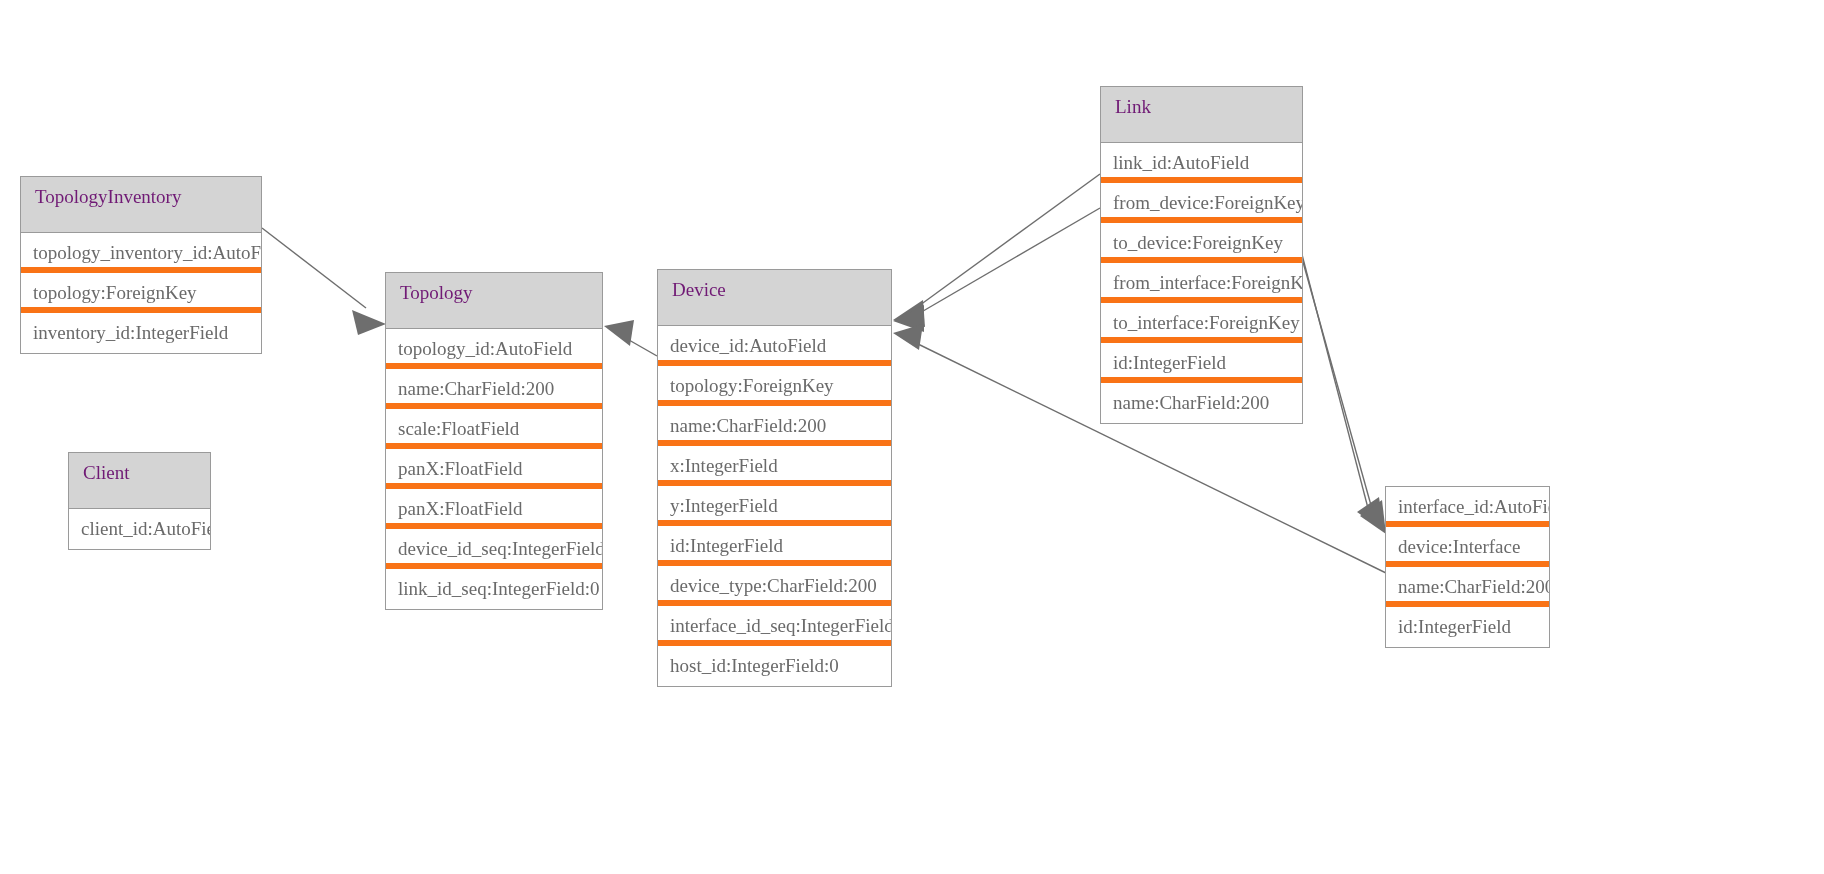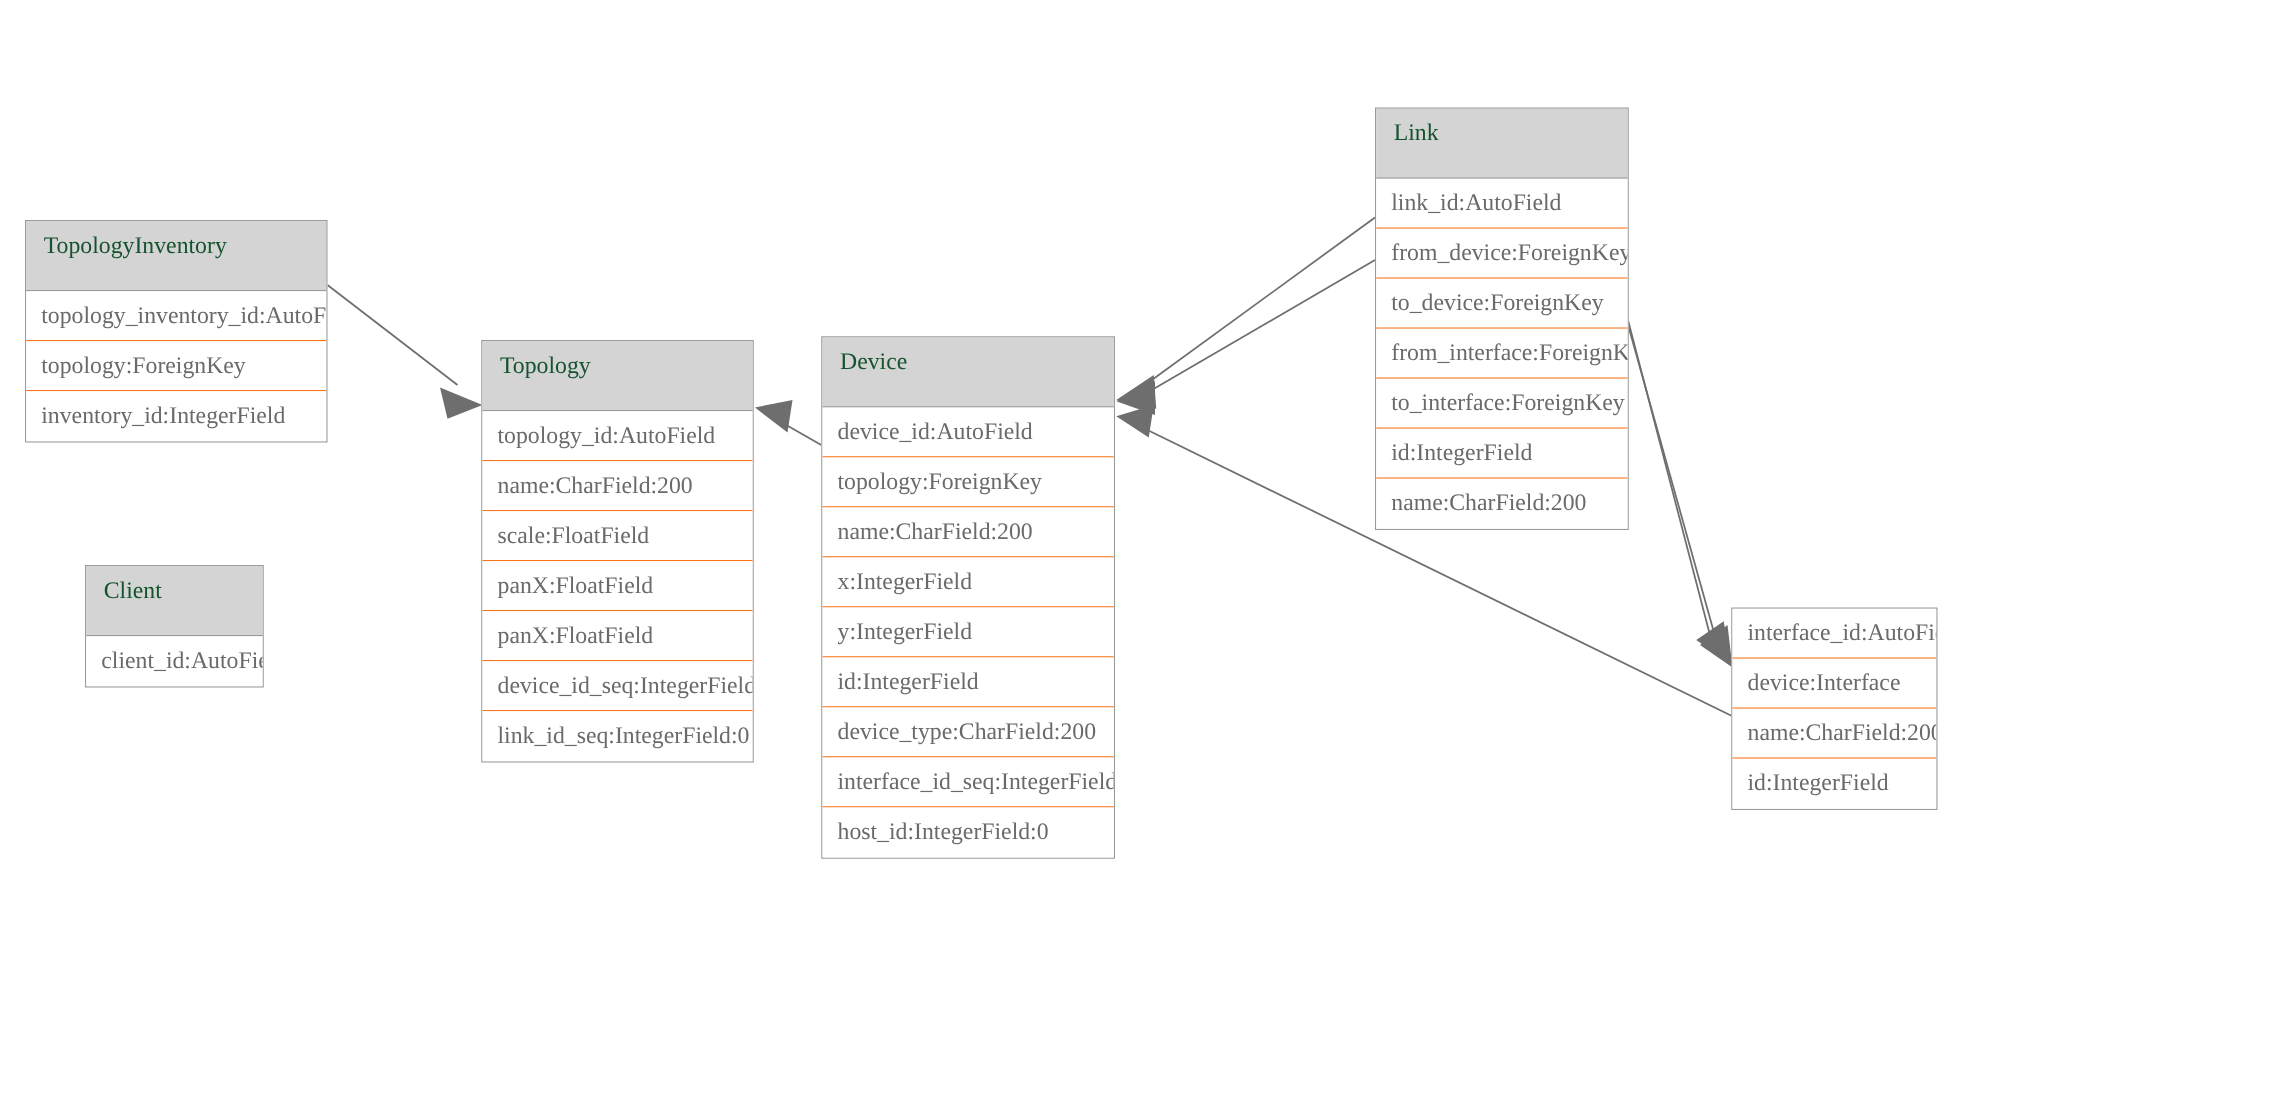--- a/index.html
+++ b/index.html
@@ -27,31 +27,31 @@
     position: absolute;
     box-sizing: border-box;
     border: 1px solid #9a9a9a;
     background: #ffffff;
     z-index: 2;
   }
   .entity-title {
     box-sizing: border-box;
     background: #d4d4d4;
     border-bottom: 1px solid #9a9a9a;
-    color: #14532d;
+    color: #701a75;
     font-size: 19px;
     line-height: 40px;
     height: 56px;
     padding: 0 4px 0 14px;
     white-space: nowrap;
     overflow: hidden;
   }
   .entity-field {
     box-sizing: border-box;
-    border-bottom: 1px solid #f97316;
+    border-bottom: 6px solid #f97316;
     color: #6a6a6a;
     font-size: 19px;
     line-height: 40px;
     height: 40px;
     padding: 0 10px 0 12px;
     white-space: nowrap;
     overflow: hidden;
     background: #ffffff;
   }
   .entity-field:last-child {

